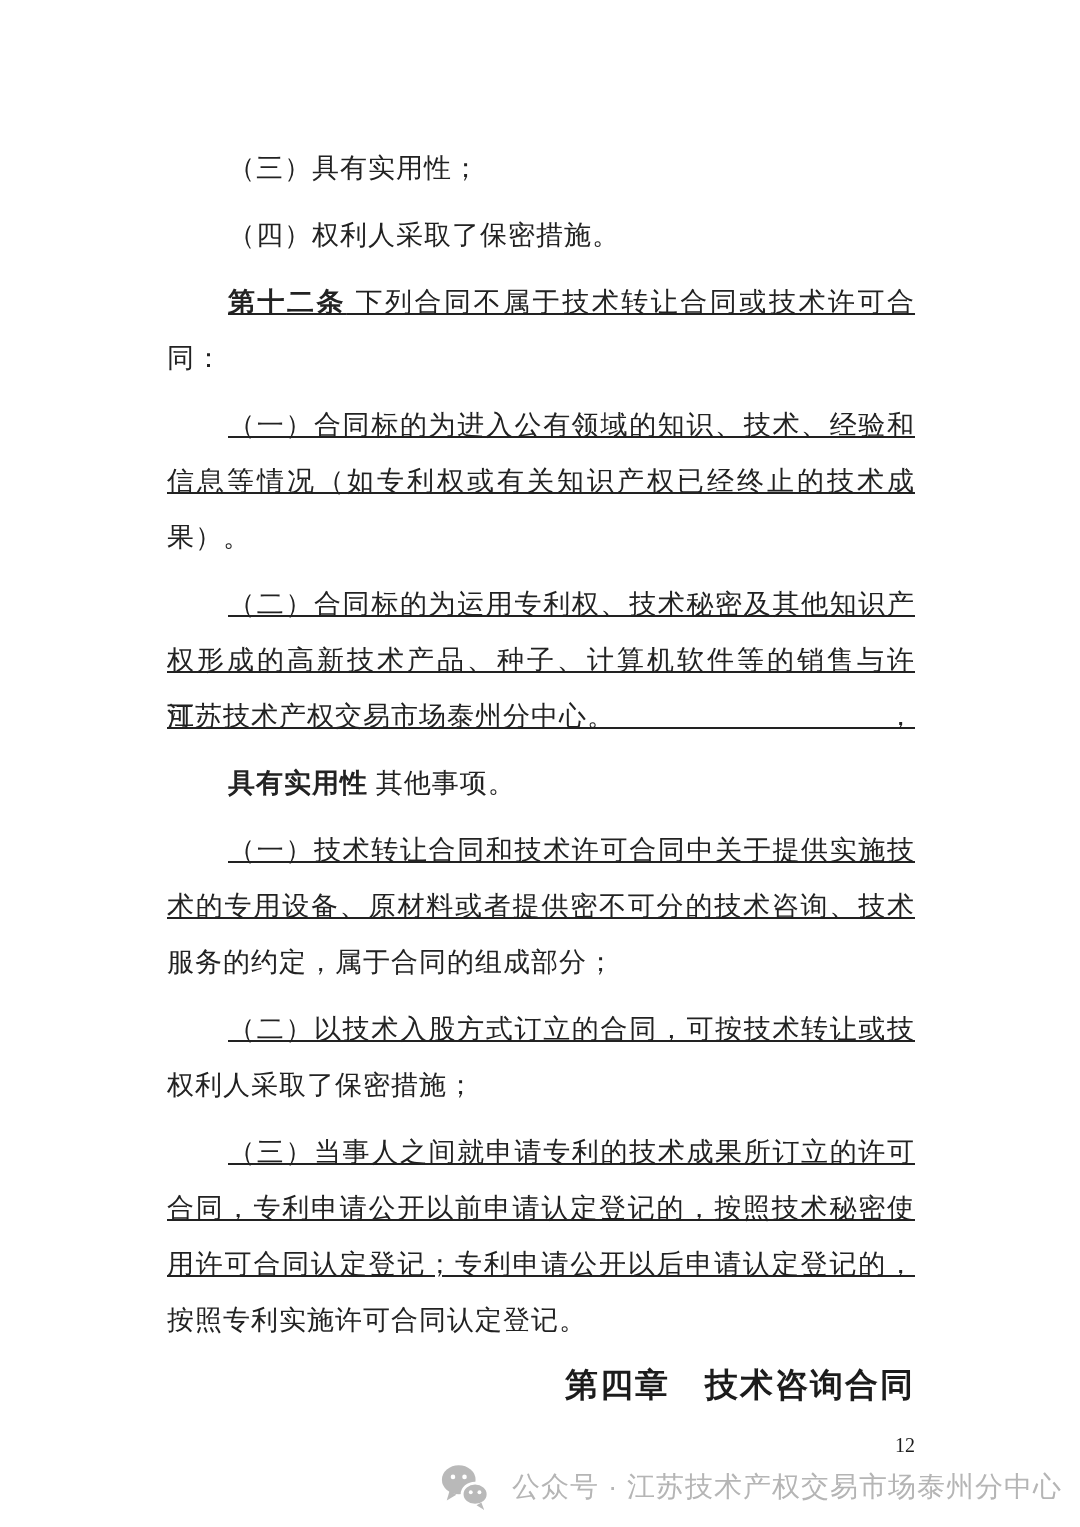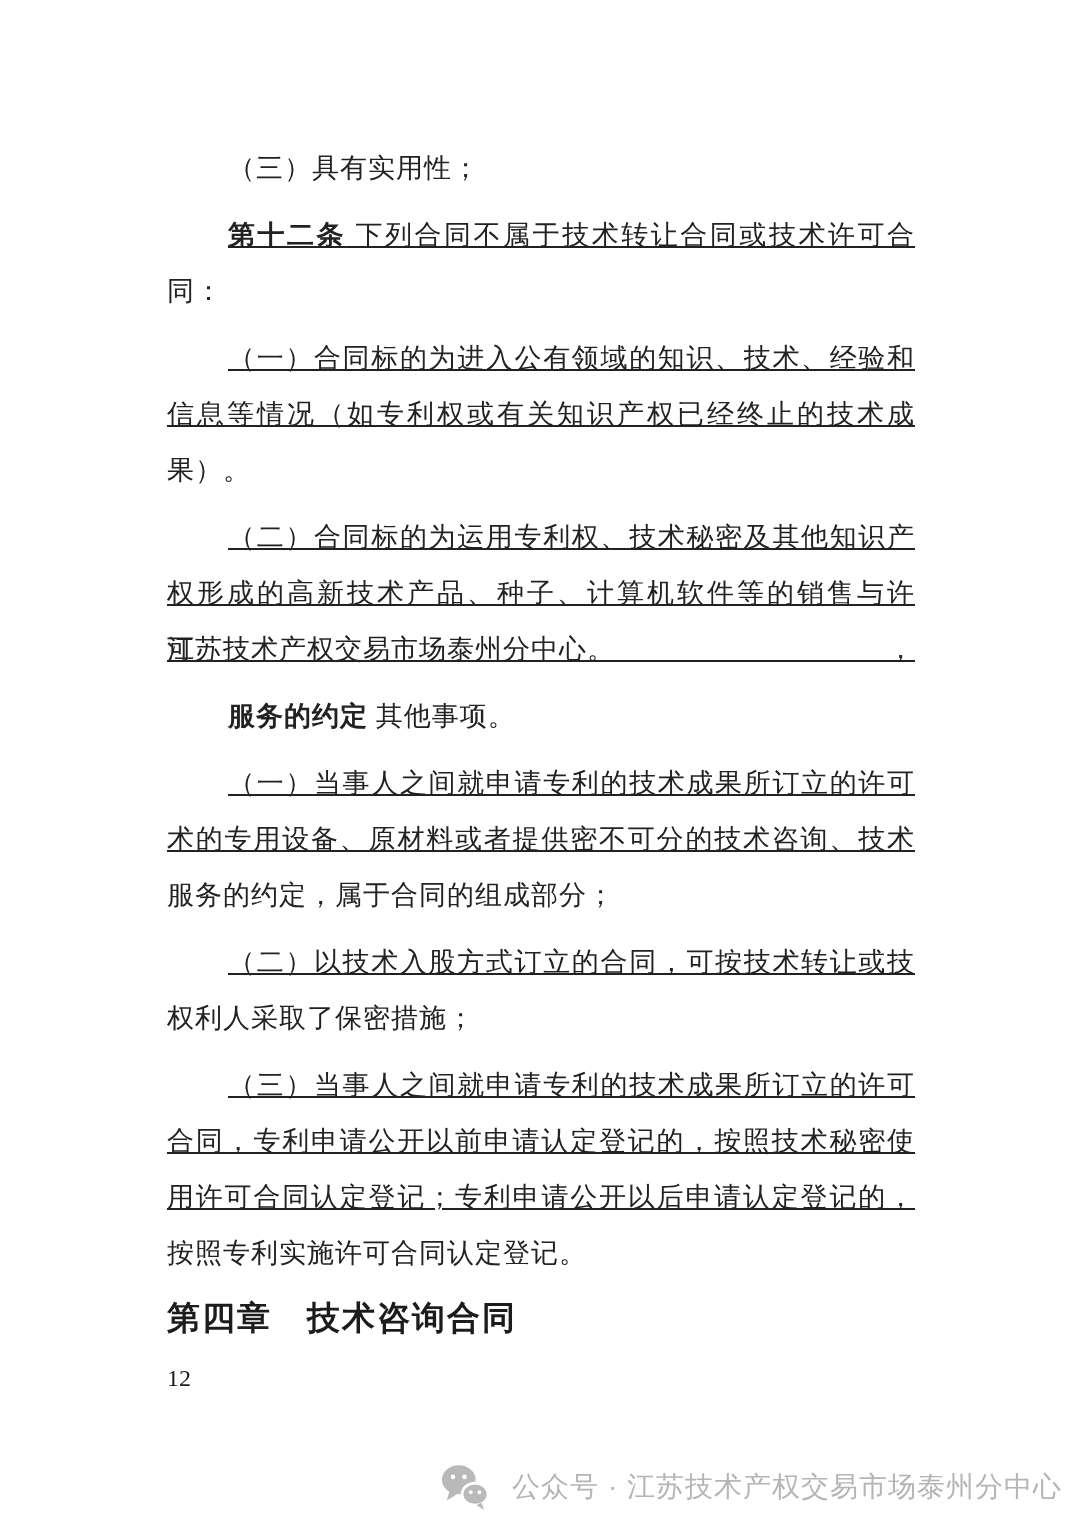--- a/index.html
+++ b/index.html
@@ -37,32 +37,32 @@
     text-align: justify;
     text-align-last: justify;
     text-decoration: underline;
   }
   .line.indent { padding-left: 61px; }
   .line b { font-weight: 700; }
   .chapter-heading {
     margin-top: 4px;
     height: 52px;
     line-height: 52px;
-    text-align: left;
+    text-align: right;
     font-size: 33px;
     font-weight: 700;
     color: #1c1c1c;
     letter-spacing: 2px;
   }
   .page-number {
     margin-top: 14px;
     height: 40px;
     line-height: 40px;
-    text-align: left;
-    font-size: 24px;
+    text-align: right;
+    font-size: 20px;
     color: #1c1c1c;
     letter-spacing: 0;
   }
   .watermark {
     position: absolute;
     right: 18px;
     bottom: 15px;
     display: flex;
     align-items: center;
     gap: 22px;
@@ -77,38 +77,41 @@
 <body>
 
 <div class="page">
 
   <div class="doc-body">
 
   <div class="para">
         <div class="line indent">（三）具有实用性；</div>
       </div>
       <div class="para">
+        <div class="line indent">（四）权利人采取了保密措施。</div>
+      </div>
+      <div class="para">
         <div class="line indent fill"><b>第十二条</b> 下列合同不属于技术转让合同或技术许可合</div>
         <div class="line">同：</div>
       </div>
       <div class="para">
         <div class="line indent fill">（一）合同标的为进入公有领域的知识、技术、经验和</div>
         <div class="line fill">信息等情况（如专利权或有关知识产权已经终止的技术成</div>
         <div class="line">果）。</div>
       </div>
       <div class="para">
         <div class="line indent fill">（二）合同标的为运用专利权、技术秘密及其他知识产</div>
         <div class="line fill">权形成的高新技术产品、种子、计算机软件等的销售与许可，</div>
         <div class="line">江苏技术产权交易市场泰州分中心。</div>
       </div>
       <div class="para">
-        <div class="line indent"><b>服务的约定</b> 其他事项。</div>
+        <div class="line indent"><b>具有实用性</b> 其他事项。</div>
       </div>
       <div class="para">
-        <div class="line indent fill">（一）当事人之间就申请专利的技术成果所订立的许可</div>
+        <div class="line indent fill">（一）技术转让合同和技术许可合同中关于提供实施技</div>
         <div class="line fill">术的专用设备、原材料或者提供密不可分的技术咨询、技术</div>
         <div class="line">服务的约定，属于合同的组成部分；</div>
       </div>
       <div class="para">
         <div class="line indent fill">（二）以技术入股方式订立的合同，可按技术转让或技</div>
         <div class="line">权利人采取了保密措施；</div>
       </div>
       <div class="para">
         <div class="line indent fill">（三）当事人之间就申请专利的技术成果所订立的许可</div>
         <div class="line fill">合同，专利申请公开以前申请认定登记的，按照技术秘密使</div>

